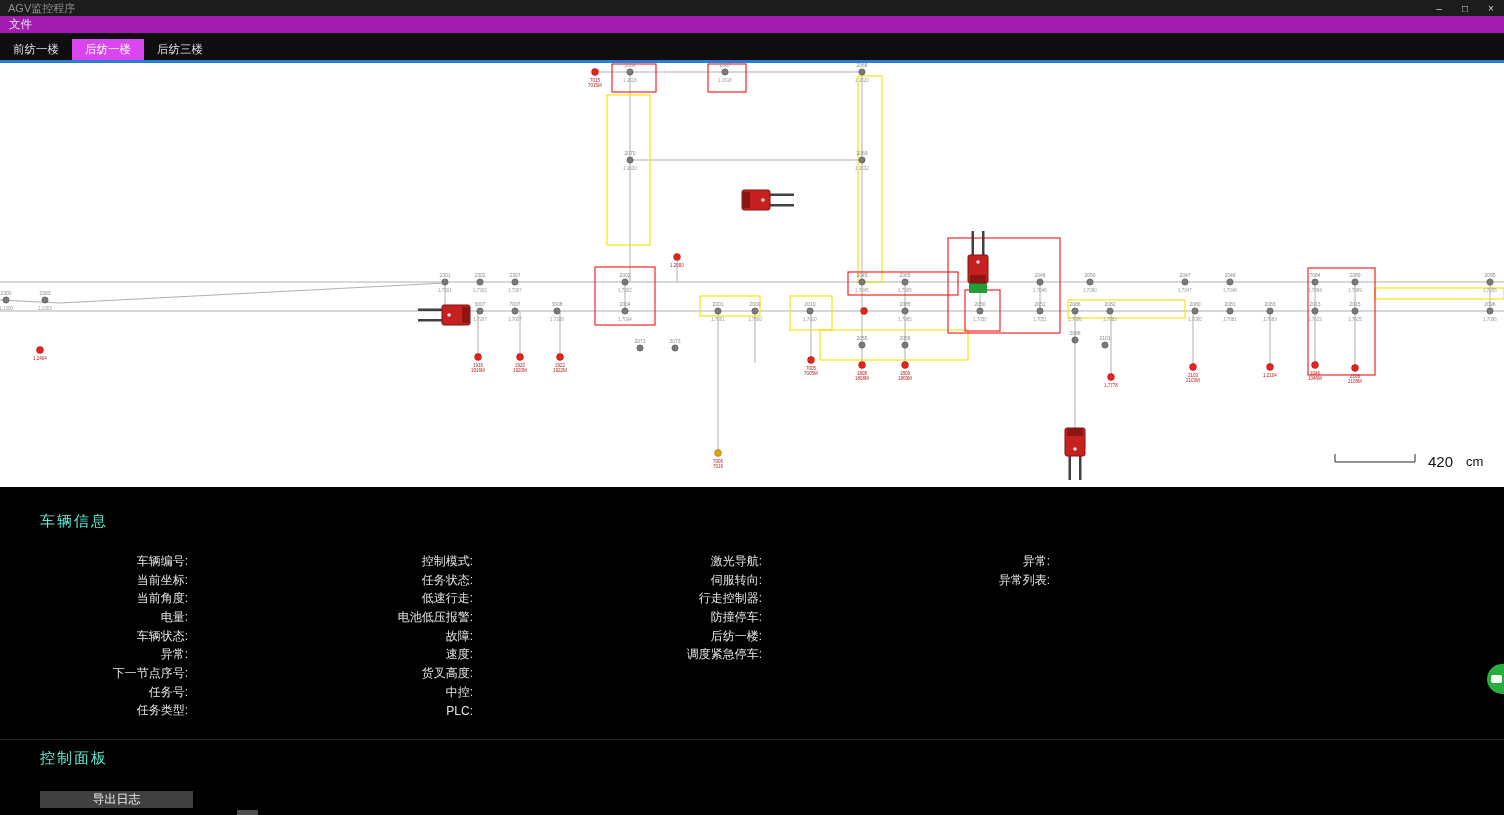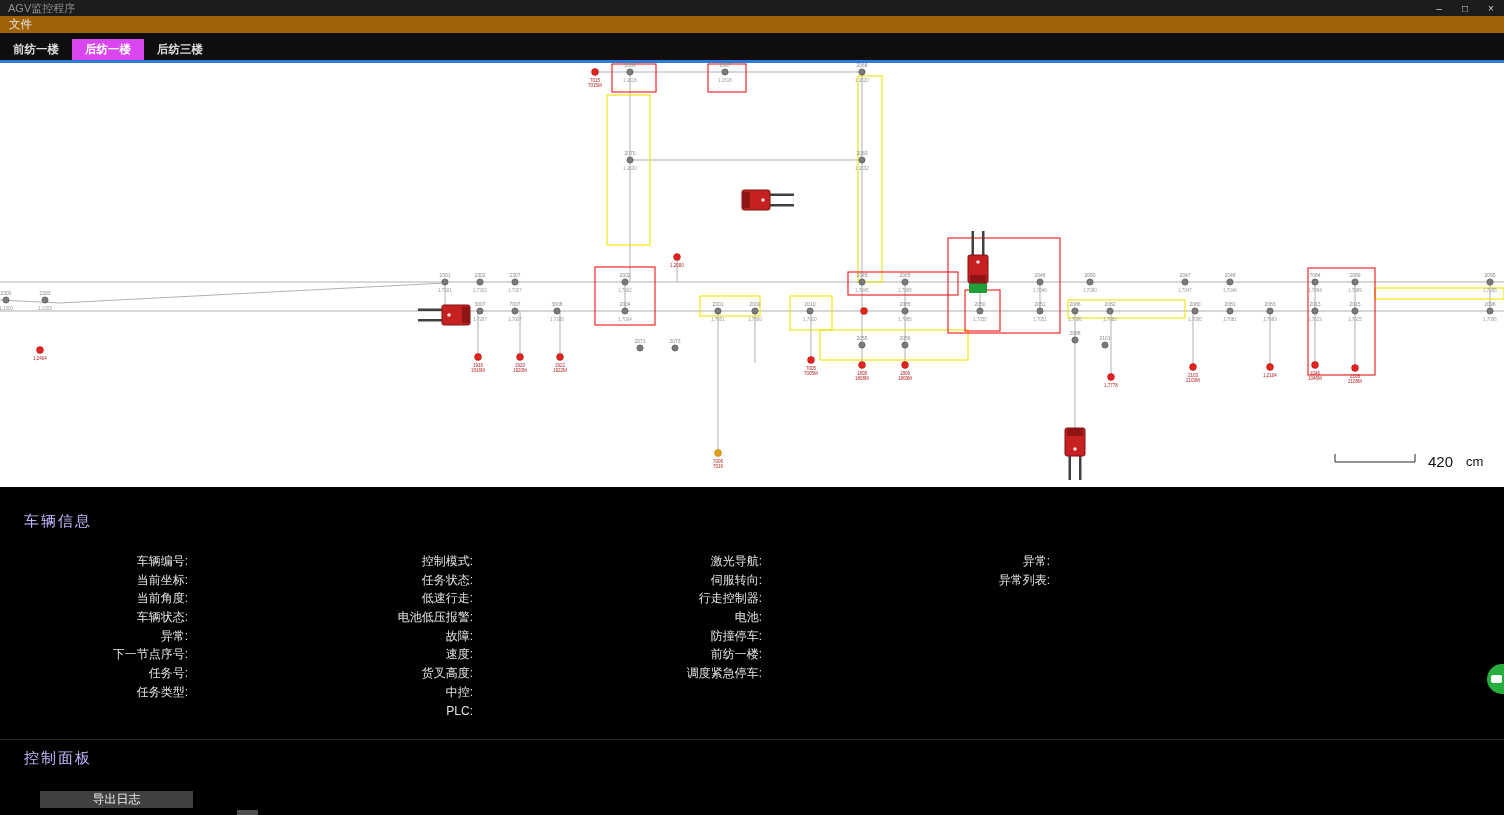--- a/index.html
+++ b/index.html
@@ -8,33 +8,33 @@
     width:1504px; height:815px; overflow:hidden;
     background:#000; font-family:"Liberation Sans", sans-serif;
     position:relative;
   }
   
   .titlebar { height:16px; background:#1c1c1c; display:flex; align-items:center;gap:48px; }
   .titlebar .title { color:#8f8f8f; font-size:11px; padding-left:8px; }
   .win-controls { margin-left:auto; display:flex; height:100%; }
   .win-btn { width:26px; height:100%; color:#cfcfcf; font-size:10px;
              display:flex; align-items:center; justify-content:center; cursor:default; }
-  .menubar { height:17px; background:#a16207; display:flex; align-items:center; }
+  .menubar { height:17px; background:#a21caf; display:flex; align-items:center; }
   .menu-item { color:#e8e8e8; font-size:11.5px; padding:0 9px; }
   .tabbar { height:30px; background:#0e0e0e; display:flex; align-items:flex-end;
-            border-bottom:3px solid #2b7cd3;font-weight:bold; }
+            border-bottom:3px solid #2b7cd3; }
   .tab { height:21px; padding:0 13px; display:flex; align-items:center;
          color:#dddddd; font-size:11.5px; }
   .tab.active { background:#d946ef; color:#ffffff; }
   
   .map { height:424px; background:#ffffff; position:relative; }
   .map svg { position:absolute; left:0; top:0; }
   
   .info-panel { background:#000; height:328px; position:relative; }
-  .section-title { color:#c4b5fd; font-size:15px; letter-spacing:2px; padding-left:24px; }
+  .section-title { color:#5eead4; font-size:15px; letter-spacing:2px; padding-left:40px; }
   .vi-title { padding-top:25px; }
   .fields { display:grid; grid-template-columns:290px 290px 290px 290px;
             padding:21px 0 0 28px; }
   .frow { display:flex; height:18.7px; align-items:center; font-size:12px; color:#e4e4e4; }
   .flabel { text-align:right; }
   .col-0 .flabel { width:160px; }
   .col-1 .flabel { width:155px; }
   .col-2 .flabel { width:154px; }
   .col-3 .flabel { width:152px; }
   .fvalue { margin-left:3px; min-width:10px; color:#e4e4e4; }
@@ -334,20 +334,24 @@
         </div>
         <div class="frow">
           <span class="flabel">当前坐标:</span>
           <span class="fvalue"></span>
         </div>
         <div class="frow">
           <span class="flabel">当前角度:</span>
           <span class="fvalue"></span>
         </div>
         <div class="frow">
+          <span class="flabel">电量:</span>
+          <span class="fvalue"></span>
+        </div>
+        <div class="frow">
           <span class="flabel">车辆状态:</span>
           <span class="fvalue"></span>
         </div>
         <div class="frow">
           <span class="flabel">异常:</span>
           <span class="fvalue"></span>
         </div>
         <div class="frow">
           <span class="flabel">下一节点序号:</span>
           <span class="fvalue"></span>
@@ -406,29 +410,25 @@
         </div>
         <div class="frow">
           <span class="flabel">伺服转向:</span>
           <span class="fvalue"></span>
         </div>
         <div class="frow">
           <span class="flabel">行走控制器:</span>
           <span class="fvalue"></span>
         </div>
         <div class="frow">
-          <span class="flabel">电池:</span>
-          <span class="fvalue"></span>
-        </div>
-        <div class="frow">
           <span class="flabel">防撞停车:</span>
           <span class="fvalue"></span>
         </div>
         <div class="frow">
-          <span class="flabel">前纺一楼:</span>
+          <span class="flabel">后纺一楼:</span>
           <span class="fvalue"></span>
         </div>
         <div class="frow">
           <span class="flabel">调度紧急停车:</span>
           <span class="fvalue"></span>
         </div>
       </div>
       <div class="fcol col-3">
         <div class="frow">
           <span class="flabel">异常:</span>

